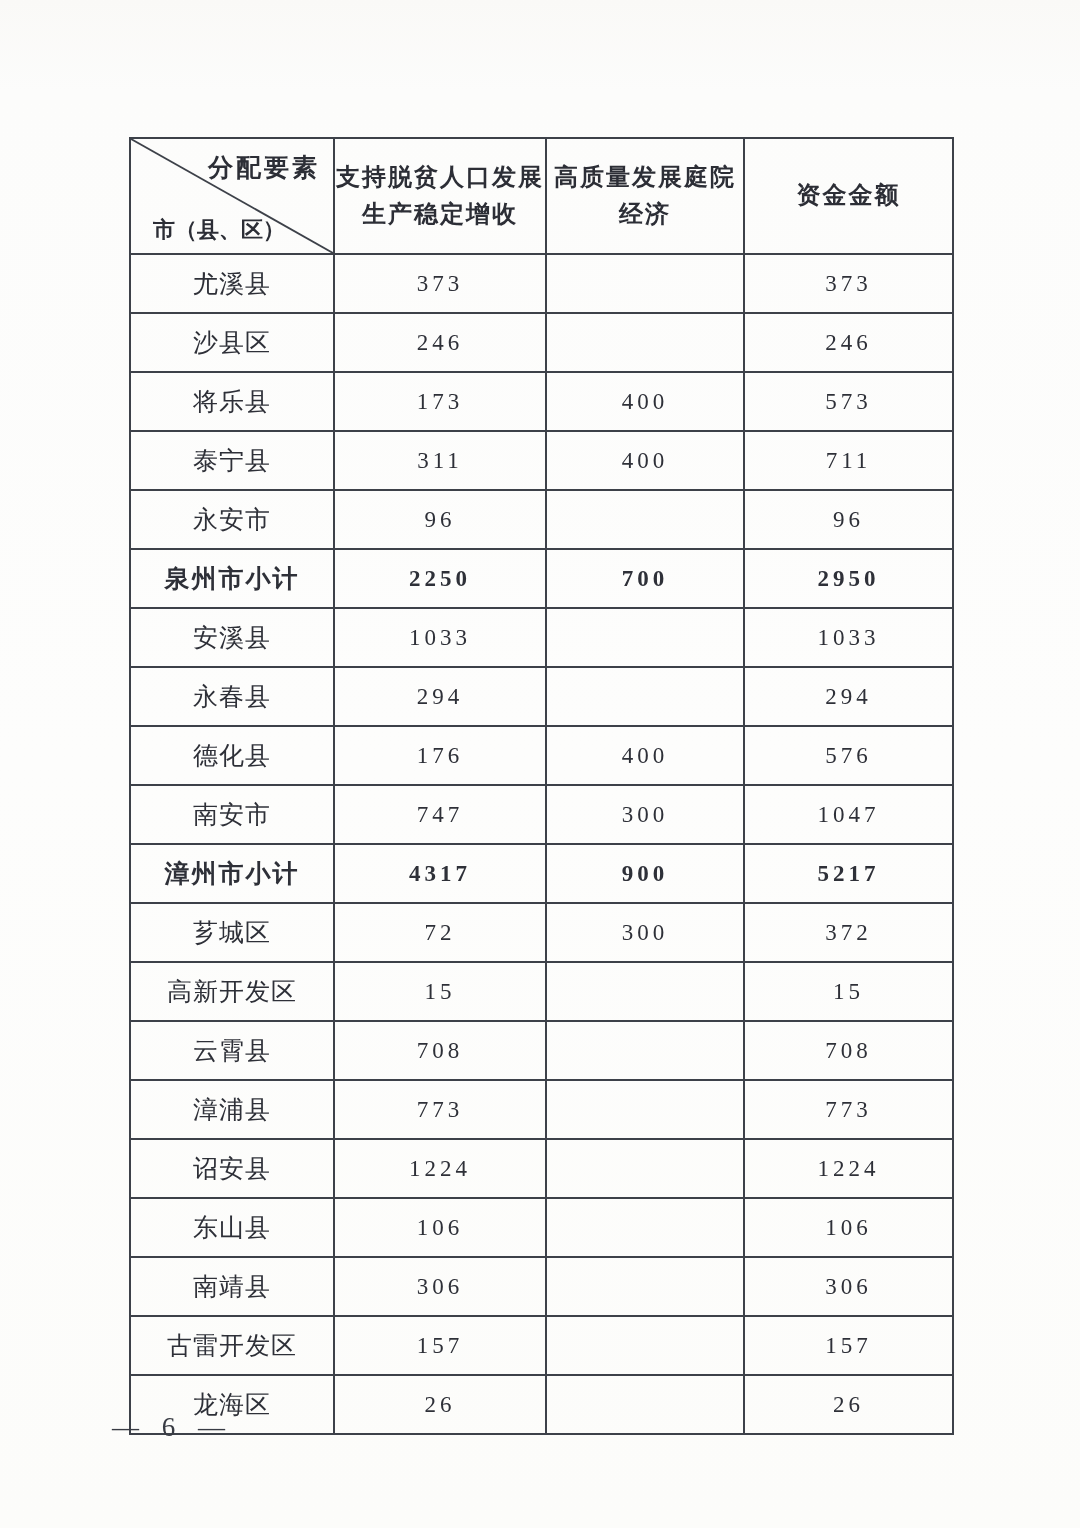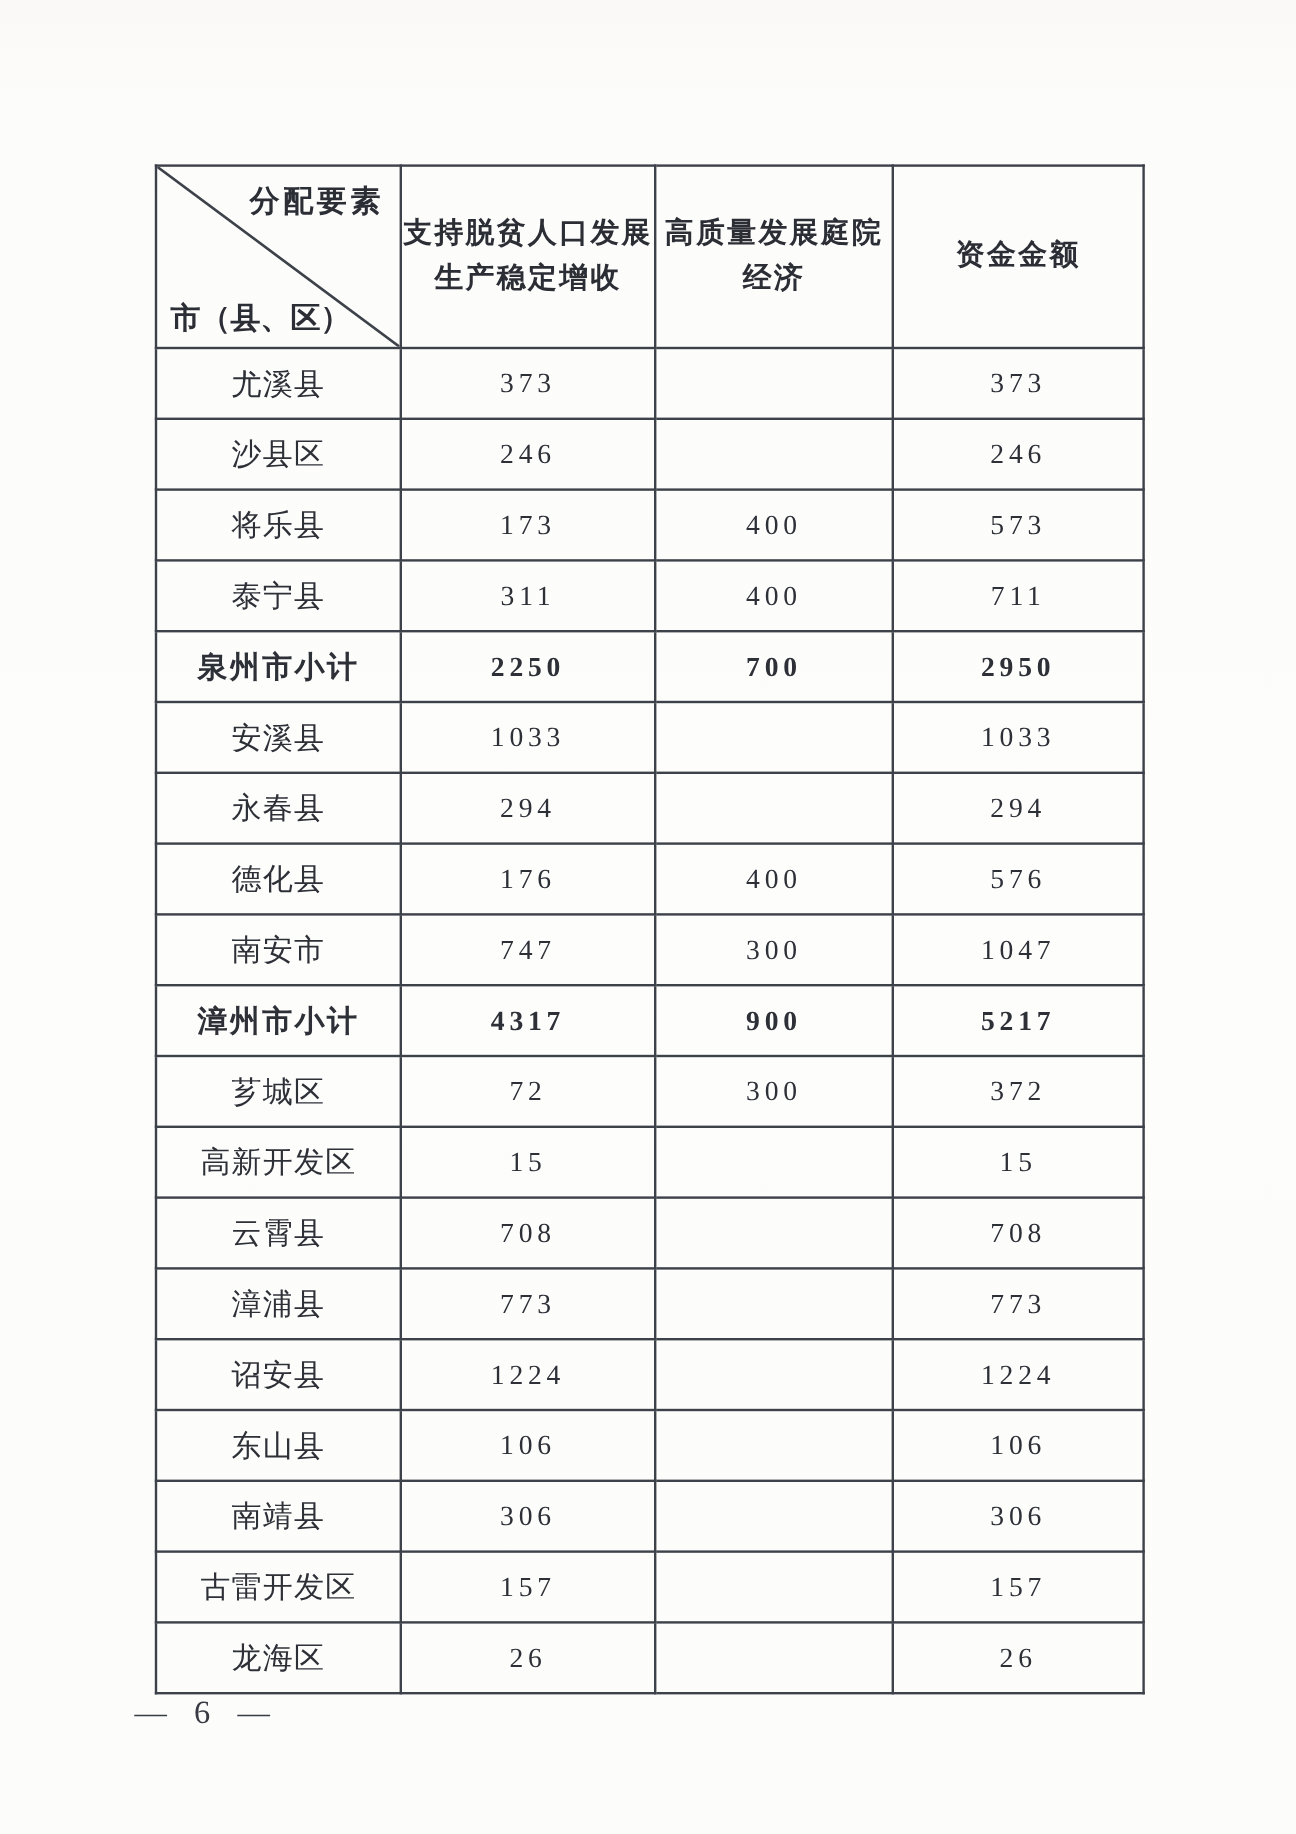--- a/index.html
+++ b/index.html
@@ -24,21 +24,21 @@
     border-collapse: collapse;
     table-layout: fixed;
   }
   table.alloc th,
   table.alloc td {
     border: 2px solid #3d4149;
     padding: 0;
     text-align: center;
     vertical-align: middle;
   }
-  thead tr { height: 152px; margin-left: 36px; }
+  thead tr { height: 116px; margin-left: 36px; }
   tbody tr { height: 59px; }
   th.colhead {
     font-size: 24px;
     font-weight: bold;
     letter-spacing: 2px;
     line-height: 1.55;
     color: #2c2e36;
   }
   th.colhead span { display: block; }
   
@@ -57,22 +57,22 @@
     top: 12px;
     right: 13px;
     font-size: 25px;
     font-weight: bold;
     letter-spacing: 3px;
     color: #2c2e36;
   }
   .c-bot {
     position: absolute;
     bottom: 8px;
-    left: 11px;
-    font-size: 25px;
+    left: 22px;
+    font-size: 22px;
     font-weight: bold;
     letter-spacing: 0px;
     color: #2c2e36;
   }
   td.region {
     font-size: 25px;
     letter-spacing: 1px;
   }
   td.num {
     font-size: 23px;
@@ -144,20 +144,26 @@
     <td class="num">173</td>
     <td class="num">400</td>
     <td class="num">573</td>
   </tr>
         <tr>
     <td class="region">泰宁县</td>
     <td class="num">311</td>
     <td class="num">400</td>
     <td class="num">711</td>
   </tr>
+        <tr>
+    <td class="region">永安市</td>
+    <td class="num">96</td>
+    <td class="num"></td>
+    <td class="num">96</td>
+  </tr>
         <tr class="subtotal">
     <td class="region">泉州市小计</td>
     <td class="num">2250</td>
     <td class="num">700</td>
     <td class="num">2950</td>
   </tr>
         <tr>
     <td class="region">安溪县</td>
     <td class="num">1033</td>
     <td class="num"></td>

